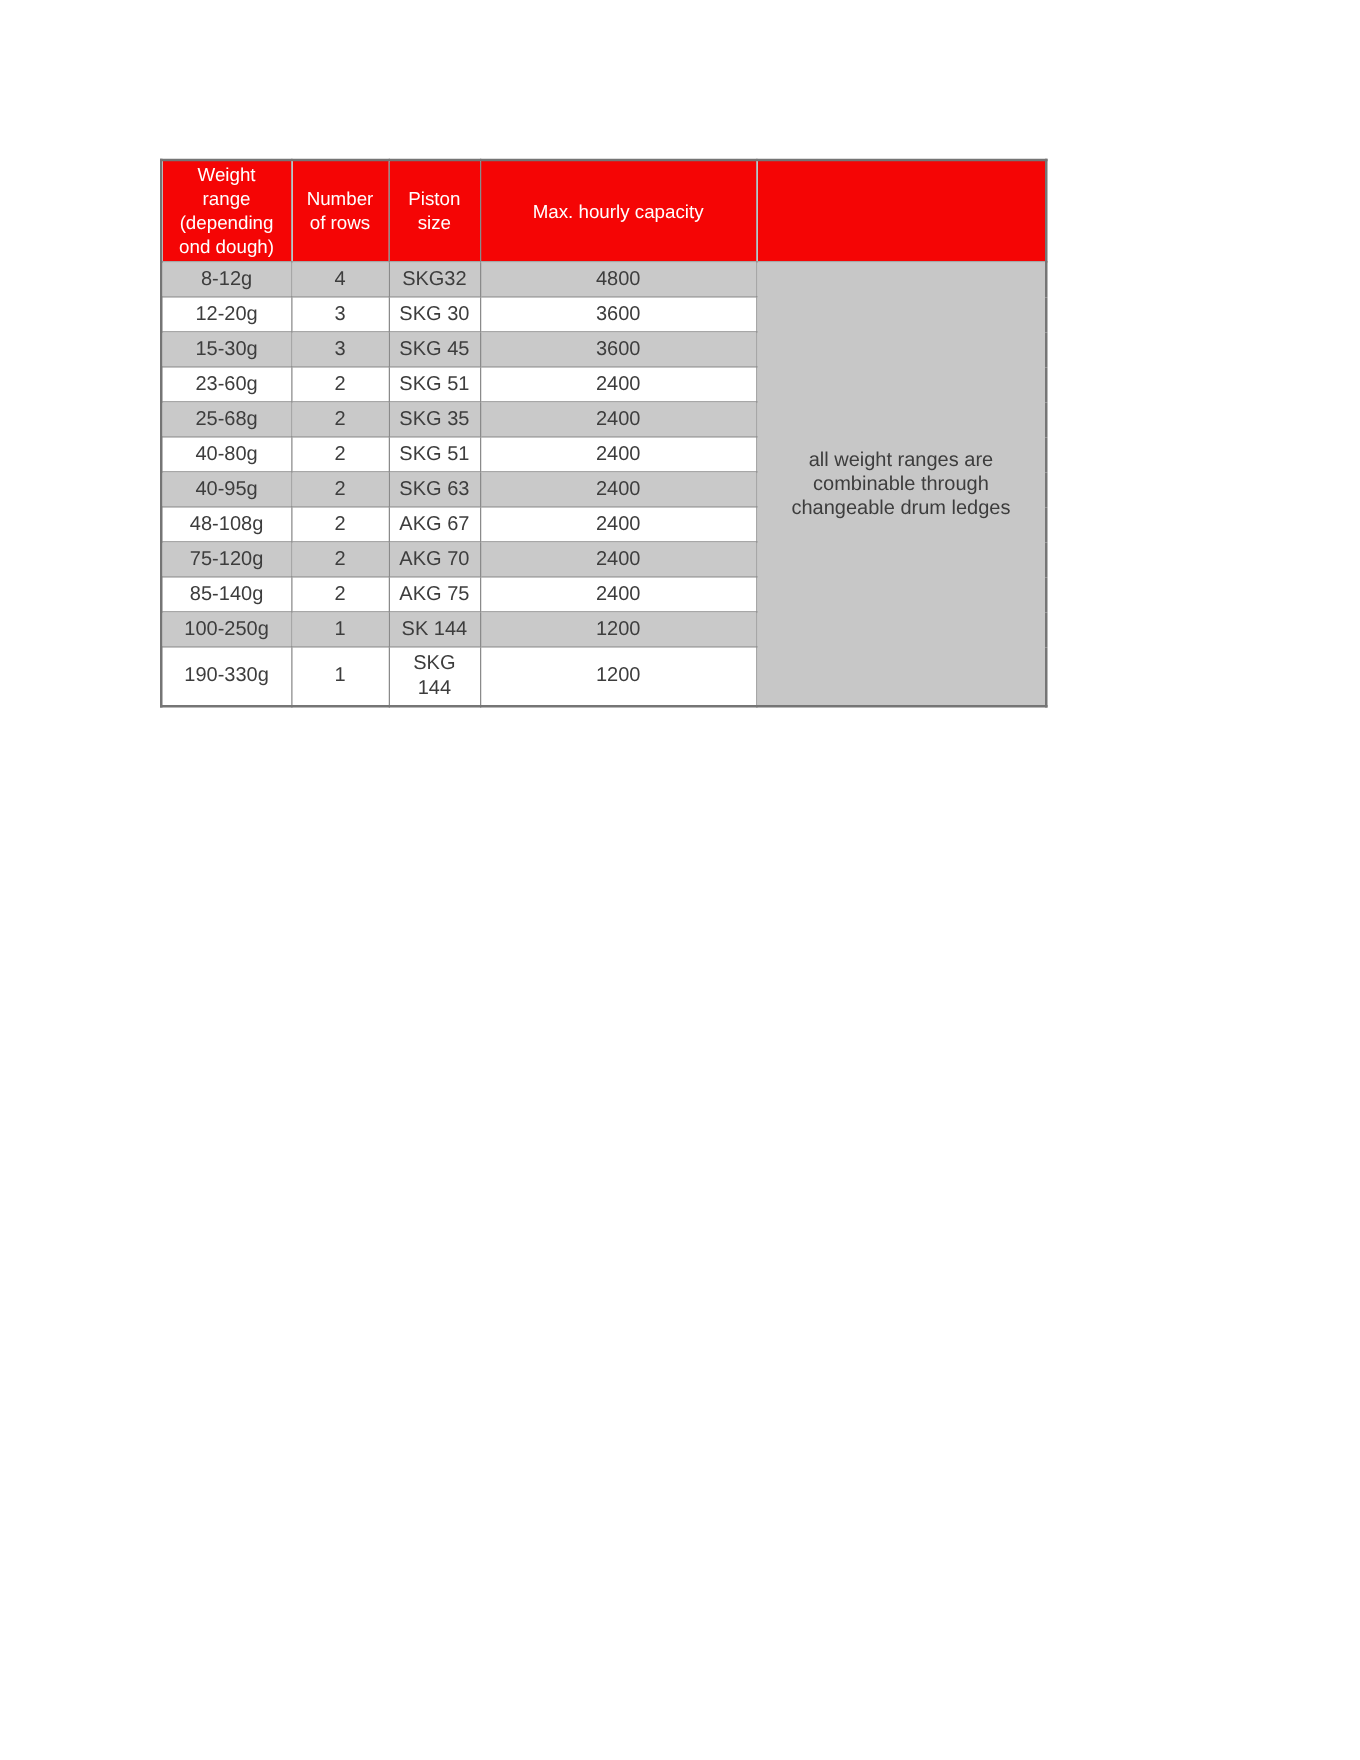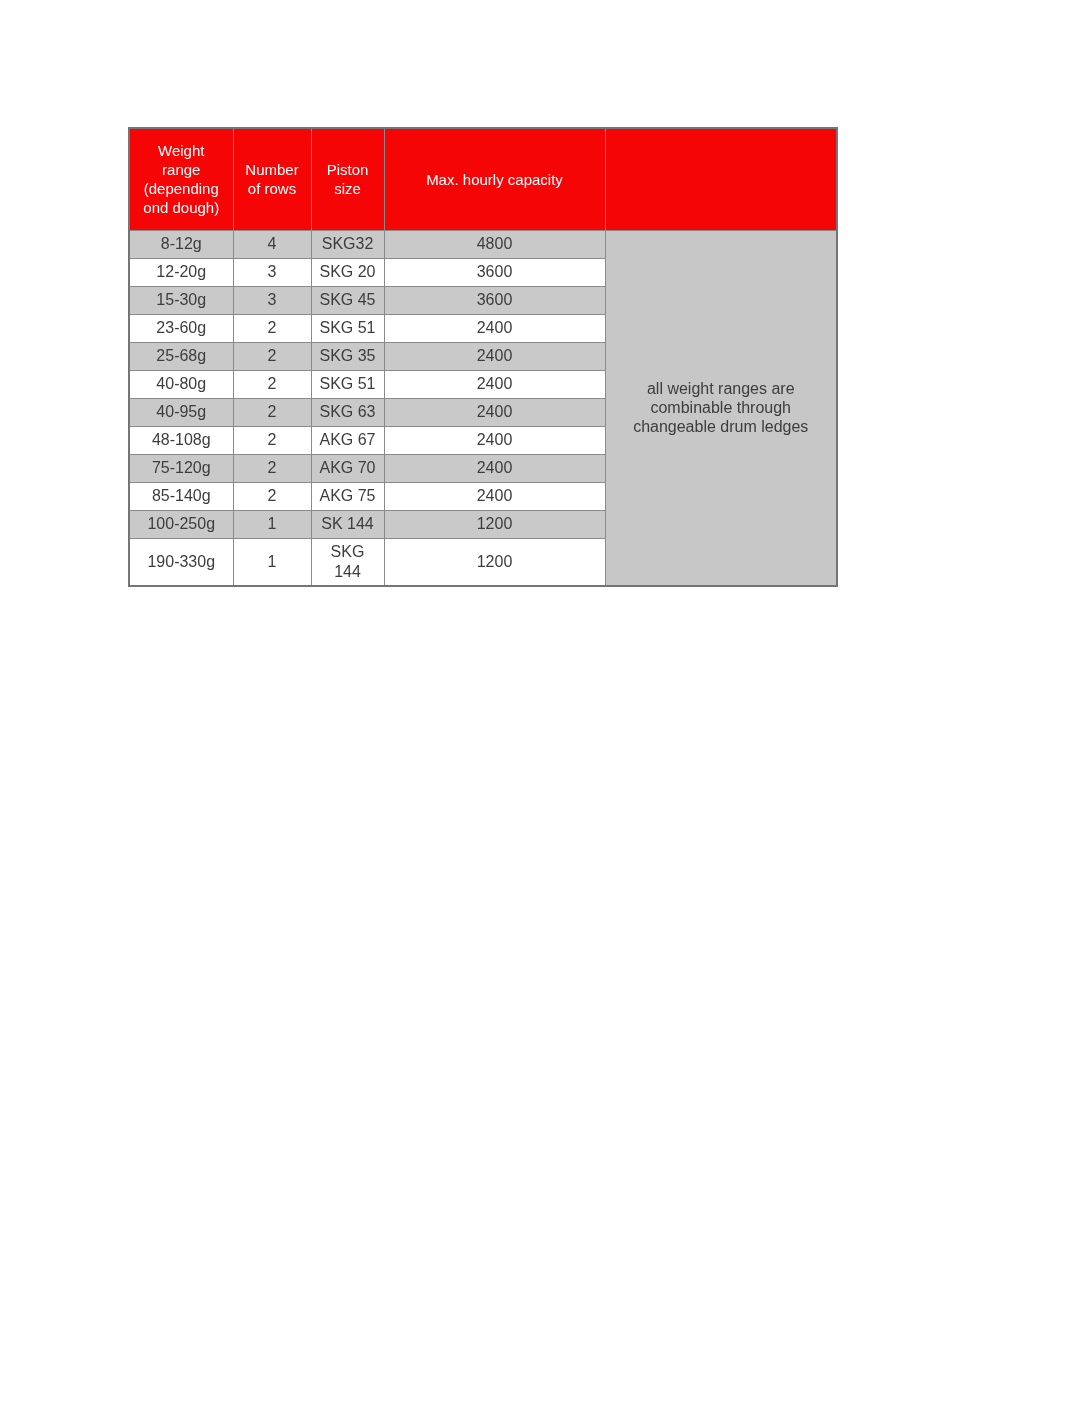--- a/index.html
+++ b/index.html
@@ -38,21 +38,21 @@
     text-align:center;
     vertical-align:middle;
     overflow:hidden;
   }
   table.spec thead th{
     background:var(--red);
     color:#ffffff;
     font-weight:400;
     font-size:15px;
     line-height:19px;
-    height:102px;
+    height:81px;
     white-space:pre-line;
     padding:2px 4px;
   }
   table.spec tbody td{
     color:var(--text);
     font-size:16px;
     line-height:20px;
     height:28px;
     padding:3px 4px;
     background:#ffffff;
@@ -102,21 +102,21 @@
           <td>4</td>
           <td>SKG32</td>
           <td>4800</td>
           <td rowspan="12" class="side-note">all weight ranges are
 combinable through
 changeable drum ledges</td>
         </tr>
         <tr>
           <td>12-20g</td>
           <td>3</td>
-          <td>SKG 20</td>
+          <td>SKG 30</td>
           <td>3600</td>
         </tr>
         <tr class="alt">
           <td>15-30g</td>
           <td>3</td>
           <td>SKG 45</td>
           <td>3600</td>
         </tr>
         <tr>
           <td>23-60g</td>

